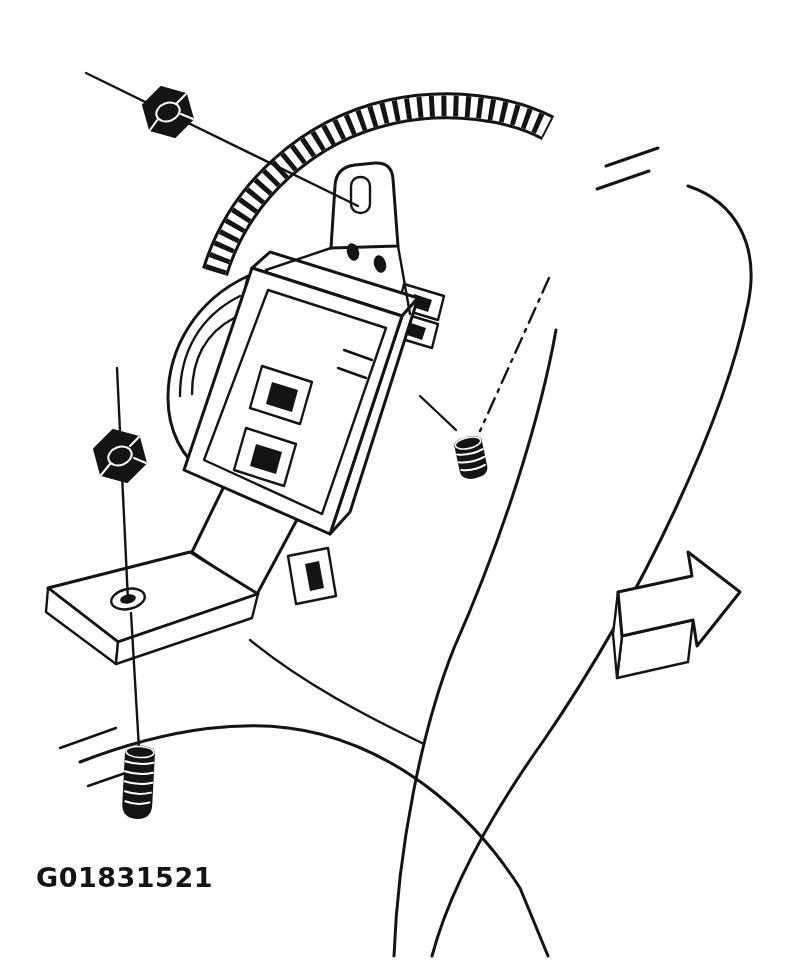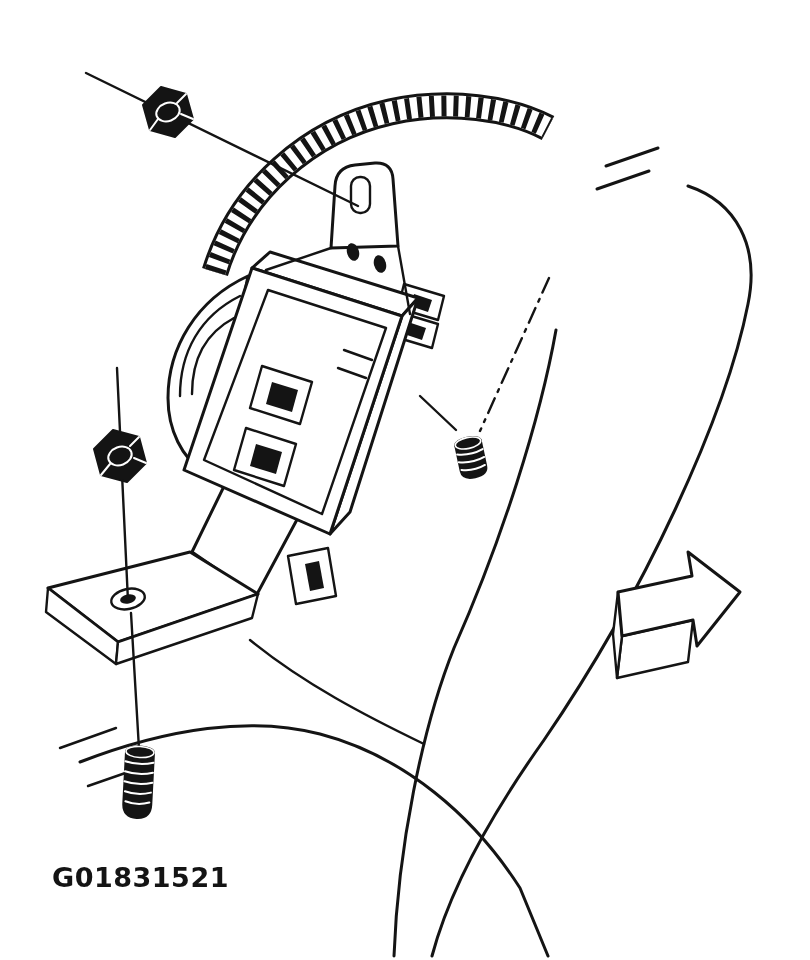--- a/index.html
+++ b/index.html
@@ -10,21 +10,21 @@
   .ln2{fill:none;stroke:currentColor;stroke-width:2.4;stroke-linecap:round;stroke-linejoin:round;}
   .fw{fill:var(--bg,#fff);stroke:currentColor;stroke-width:3;stroke-linejoin:round;}
   .fw2{fill:var(--bg,#fff);stroke:currentColor;stroke-width:2.4;stroke-linejoin:round;}
   .fb{fill:currentColor;stroke:none;}
   .fbs{fill:currentColor;stroke:currentColor;stroke-width:2;stroke-linejoin:round;}
   .wh{fill:none;stroke:#fff;stroke-width:2;stroke-linecap:round;}
   .dashdot{stroke-dasharray:16 7 3 7;}
   .loom-outer{fill:none;stroke:currentColor;stroke-width:27;}
   .loom-inner{fill:none;stroke:var(--bg,#fff);stroke-width:21;}
   .loom-ribs{fill:none;stroke:currentColor;stroke-width:21;stroke-dasharray:5 7;}
-  .caption{position:absolute;left:36px;top:862px;font-size:27px;font-weight:600;letter-spacing:.5px;color:var(--line,#141414);margin-left:16px;}
+  .caption{position:absolute;left:36px;top:862px;font-size:27px;font-weight:600;letter-spacing:.5px;color:var(--line,#141414);}
 </style>
 </head>
 <body>
 
 <div class="stage">
   <svg width="810" height="960" viewBox="0 0 810 960">
 
     <g>
       <path class="ln" d="M 688,186 C 736,202 760,246 748,304 C 726,416 644,594 544,740 C 490,816 450,888 432,956"></path>
       <path class="ln" d="M 556,330 C 540,420 502,540 454,648 C 422,728 398,848 394,956"></path>

